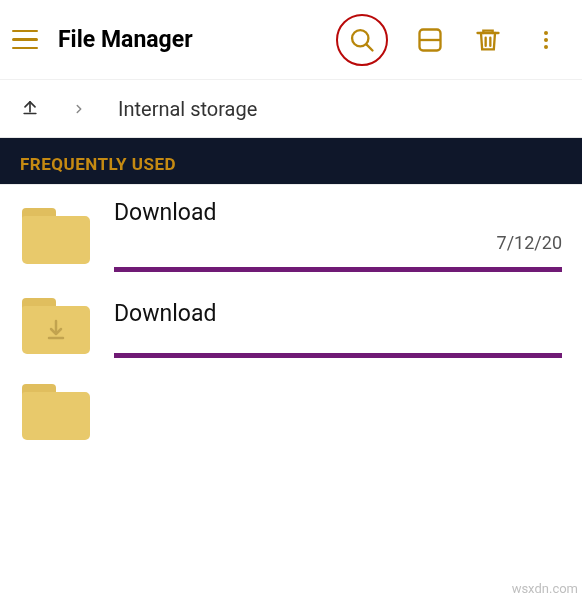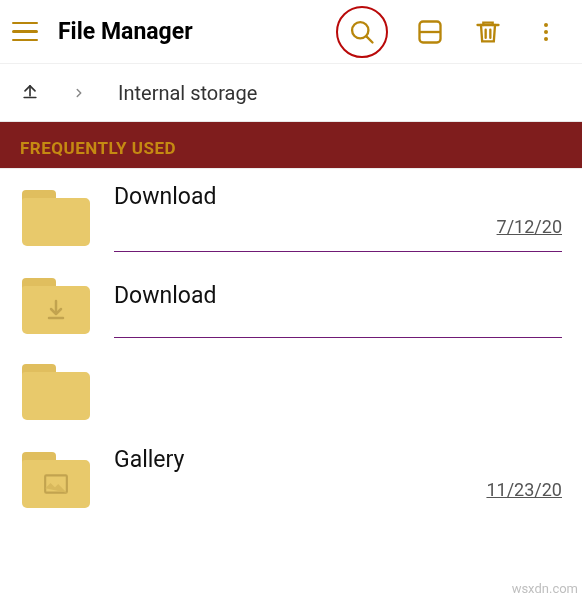--- a/index.html
+++ b/index.html
@@ -11,21 +11,21 @@
       font-family: -apple-system, BlinkMacSystemFont, "Segoe UI", Roboto, Helvetica, Arial, sans-serif;
       width: 582px;
       height: 600px;
       background: #ffffff;
       position: relative;
       overflow: hidden;
     }
     .topbar {
       display: flex;
       align-items: center;
-      height: 64px;
+      height: 80px;
       padding: 0 12px;
       border-bottom: 1px solid #f0f0f0;
     }
     .menu-icon {
       width: 32px;
       height: 32px;
       display: flex;
       flex-direction: column;
       justify-content: center;
       gap: 6px;
@@ -76,21 +76,21 @@
       display: flex;
       align-items: center;
       height: 58px;
       padding: 0 20px;
       border-bottom: 1px solid #e7e7e7;
       font-size: 20px;
       color: #333;
       gap: 32px;
     }
     .section-bar {
-      background: #7f1d1d;
+      background: #0f172a;
       padding: 16px 20px 10px 20px;
       border-bottom: 1px solid #ececec;
     }
     .section-title {
       color: #c58a12;
       font-weight: 700;
       font-size: 17px;
       letter-spacing: 0.5px;
     }
     .list {
@@ -137,38 +137,37 @@
       align-items: center;
       justify-content: center;
     }
     .folder-glyph {
       opacity: 0.5;
     }
     .row-body {
       flex: 1;
       display: flex;
       flex-direction: column;
-      border-bottom: 1px solid #701a75;
+      border-bottom: 5px solid #701a75;
       padding-bottom: 14px;
       min-height: 64px;
       justify-content: center;
     }
     .row:last-child .row-body {
       border-bottom: none;
     }
     .row-title {
       font-size: 23px;
       color: #111;
       margin-bottom: 6px;
     }
     .row-date {
       font-size: 18px;
       color: #555;
       text-align: right;
-      text-decoration: underline;
     }
     .watermark {
       position: absolute;
       right: 4px;
       bottom: 4px;
       font-size: 13px;
       color: #bfbfbf;
     }
   </style>
 </head>
@@ -271,33 +270,16 @@
 
   <div class="row">
     <div class="folder-icon-wrap">
       <div class="folder-icon">
           <div class="folder-back"></div>
           <div class="folder-front"></div>
         </div>
     </div>
   </div>
 
-  <div class="row">
-    <div class="folder-icon-wrap">
-      <div class="folder-icon">
-          <div class="folder-back"></div>
-          <div class="folder-front">
-        <svg class="folder-glyph" width="26" height="22" viewBox="0 0 24 20" fill="none" stroke="#9d7f34" stroke-width="2">
-          <rect x="2" y="2" width="20" height="16" rx="1"></rect>
-          <path d="M2 14l5-5 4 4 3-3 8 8" fill="#c9a94e" stroke="none"></path>
-        </svg>
-      </div>
-        </div>
-    </div>
-    <div class="row-body">
-      <div class="row-title">Gallery</div>
-      <div class="row-date">11/23/20</div>
-    </div>
-  </div>
 
 </div>
 
 <div class="watermark">wsxdn.com</div>
 
 </body></html>

